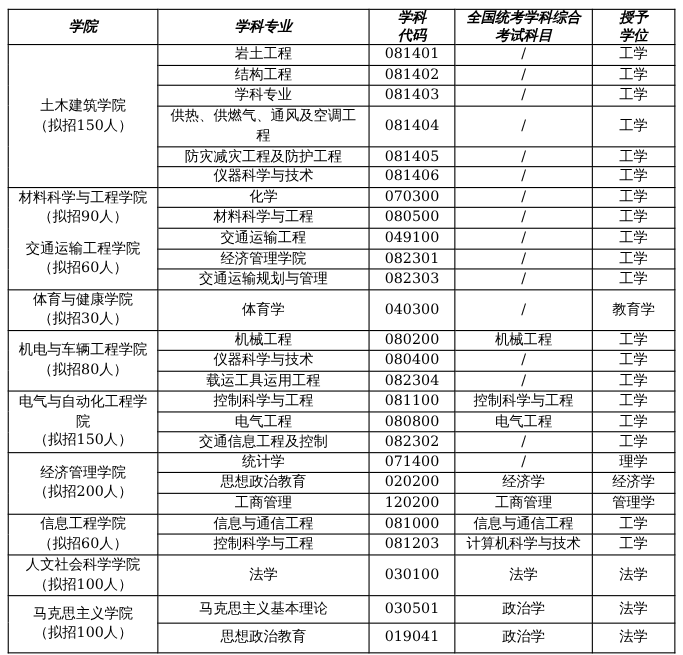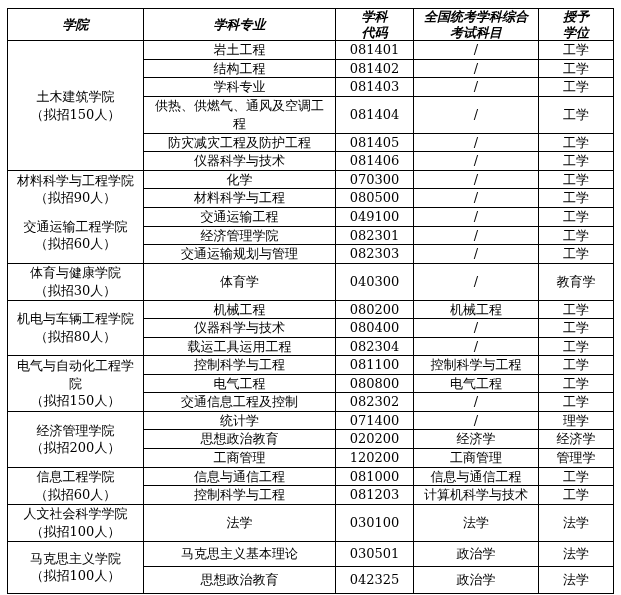--- a/index.html
+++ b/index.html
@@ -241,18 +241,18 @@
     <tr class="h3">
       <td rowspan="2">马克思主义学院
 （拟招100人）</td>
       <td>马克思主义基本理论</td>
       <td>030501</td>
       <td>政治学</td>
       <td>法学</td>
     </tr>
     <tr class="h4">
       <td>思想政治教育</td>
-      <td>042325</td>
+      <td>019041</td>
       <td>政治学</td>
       <td>法学</td>
     </tr>
   </tbody>
 </table>
 
 </body></html>

